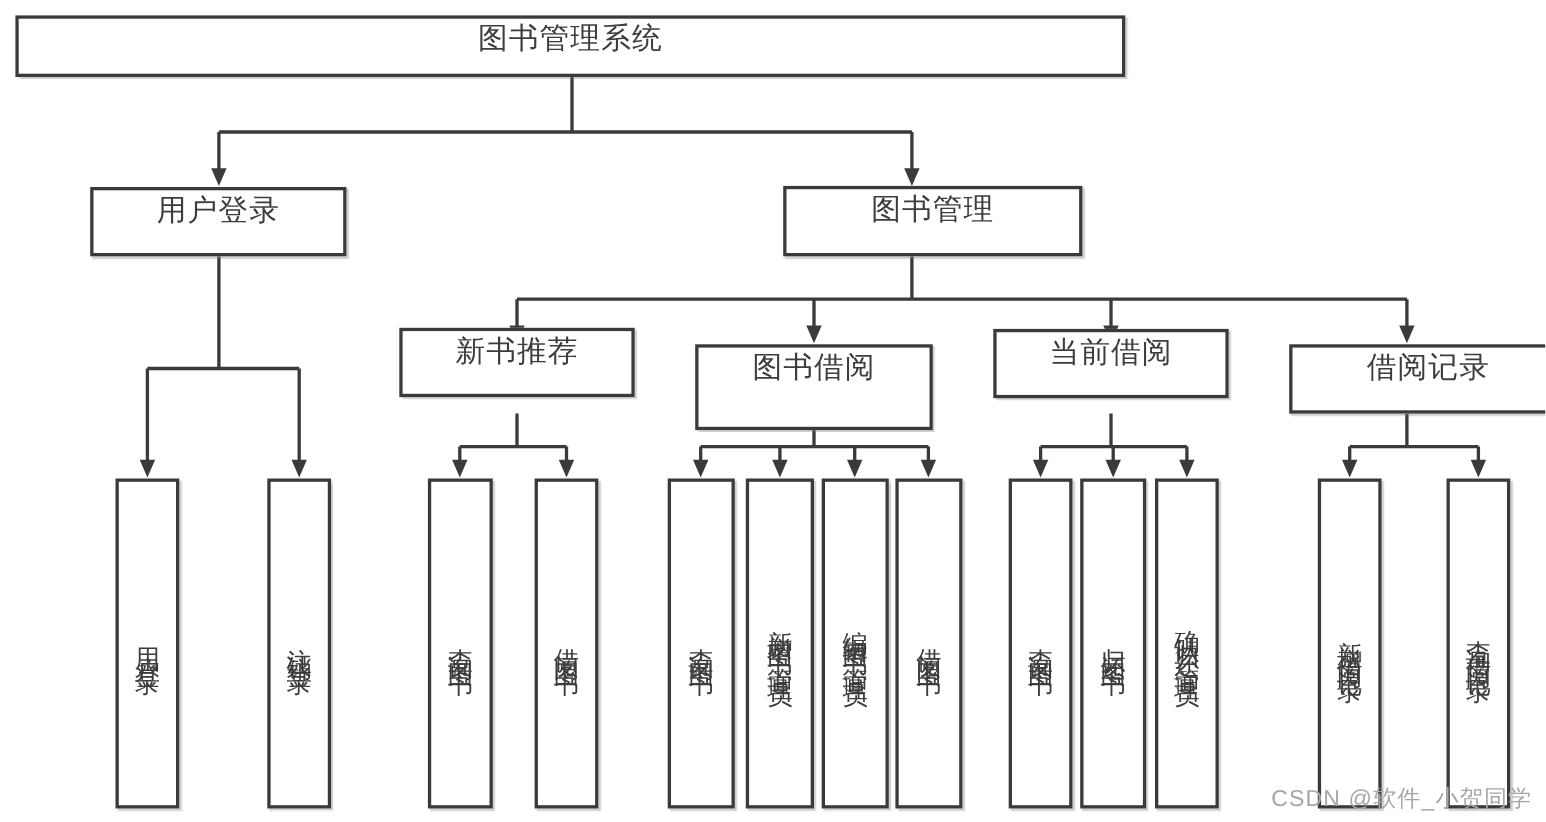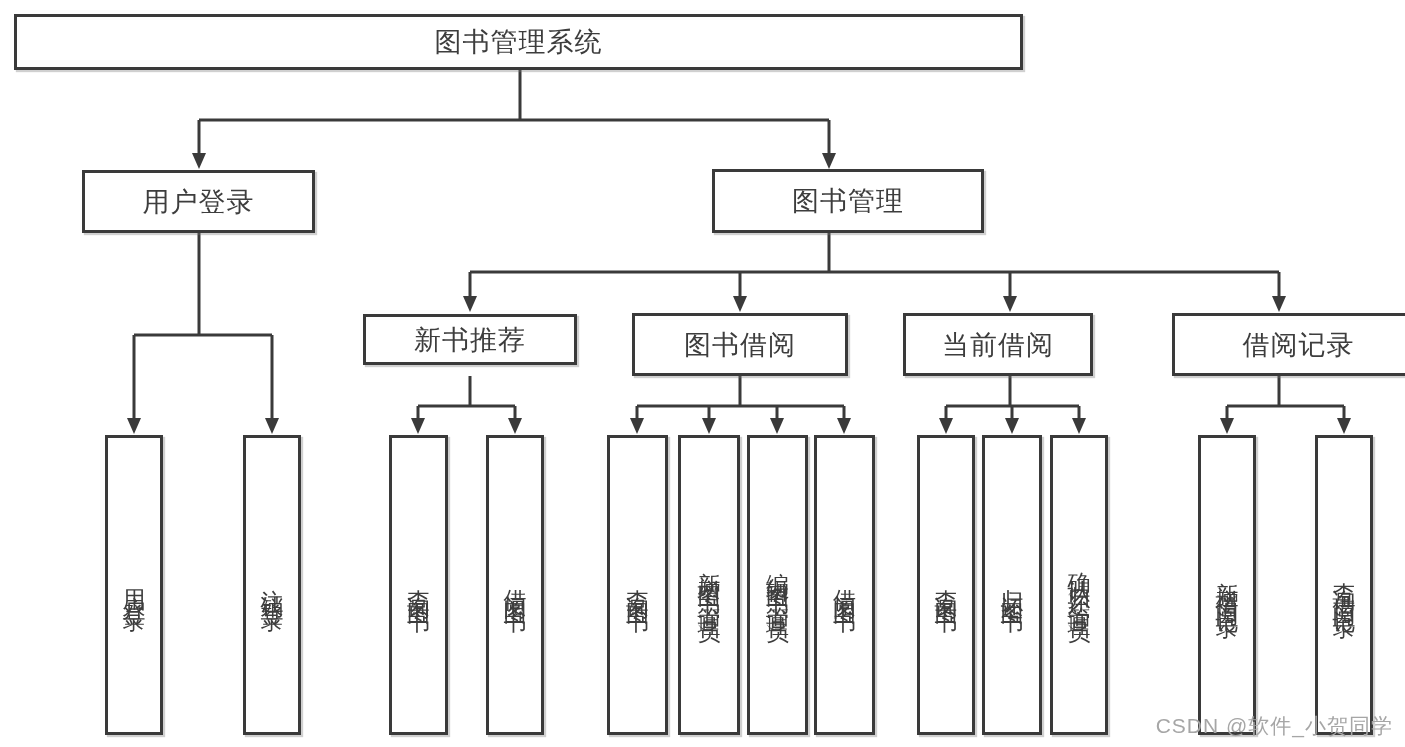--- a/index.html
+++ b/index.html
@@ -23,21 +23,21 @@
     height: 747px;
     pointer-events: none;
   }
   .hbox {
     position: absolute;
     box-sizing: border-box;
     background: #ffffff;
     border: 3px solid #3a3a3a;
     box-shadow: 2px 2px 1px rgba(120,120,120,0.35);
     display: flex;
-    align-items: center;
+    align-items: flex-start;
     justify-content: center;
     font-size: 27px;
     letter-spacing: 1px;
     white-space: nowrap;
   }
   .vbox {
     position: absolute;
     top: 435px;
     height: 300px;
     box-sizing: border-box;
@@ -101,27 +101,27 @@
     <span>图书管理系统</span>
   </div>
 
   <div class="hbox" style="left:82px;top:170px;width:233px;height:63px">
     <span>用户登录</span>
   </div>
   <div class="hbox" style="left:712px;top:169px;width:272px;height:64px">
     <span>图书管理</span>
   </div>
 
-  <div class="hbox" style="left:363px;top:314px;width:214px;height:51px">
+  <div class="hbox" style="left:363px;top:298px;width:214px;height:63px">
     <span>新书推荐</span>
   </div>
-  <div class="hbox" style="left:632px;top:313px;width:216px;height:63px">
+  <div class="hbox" style="left:632px;top:313px;width:216px;height:78px">
     <span>图书借阅</span>
   </div>
-  <div class="hbox" style="left:903px;top:313px;width:190px;height:63px">
+  <div class="hbox" style="left:903px;top:299px;width:214px;height:63px">
     <span>当前借阅</span>
   </div>
   <div class="hbox" style="left:1172px;top:313px;width:253px;height:63px">
     <span>借阅记录</span>
   </div>
 
   <div class="vbox" style="left:105px;width:58px">
     <span>用户登录</span>
   </div>
   <div class="vbox" style="left:243px;width:58px">

